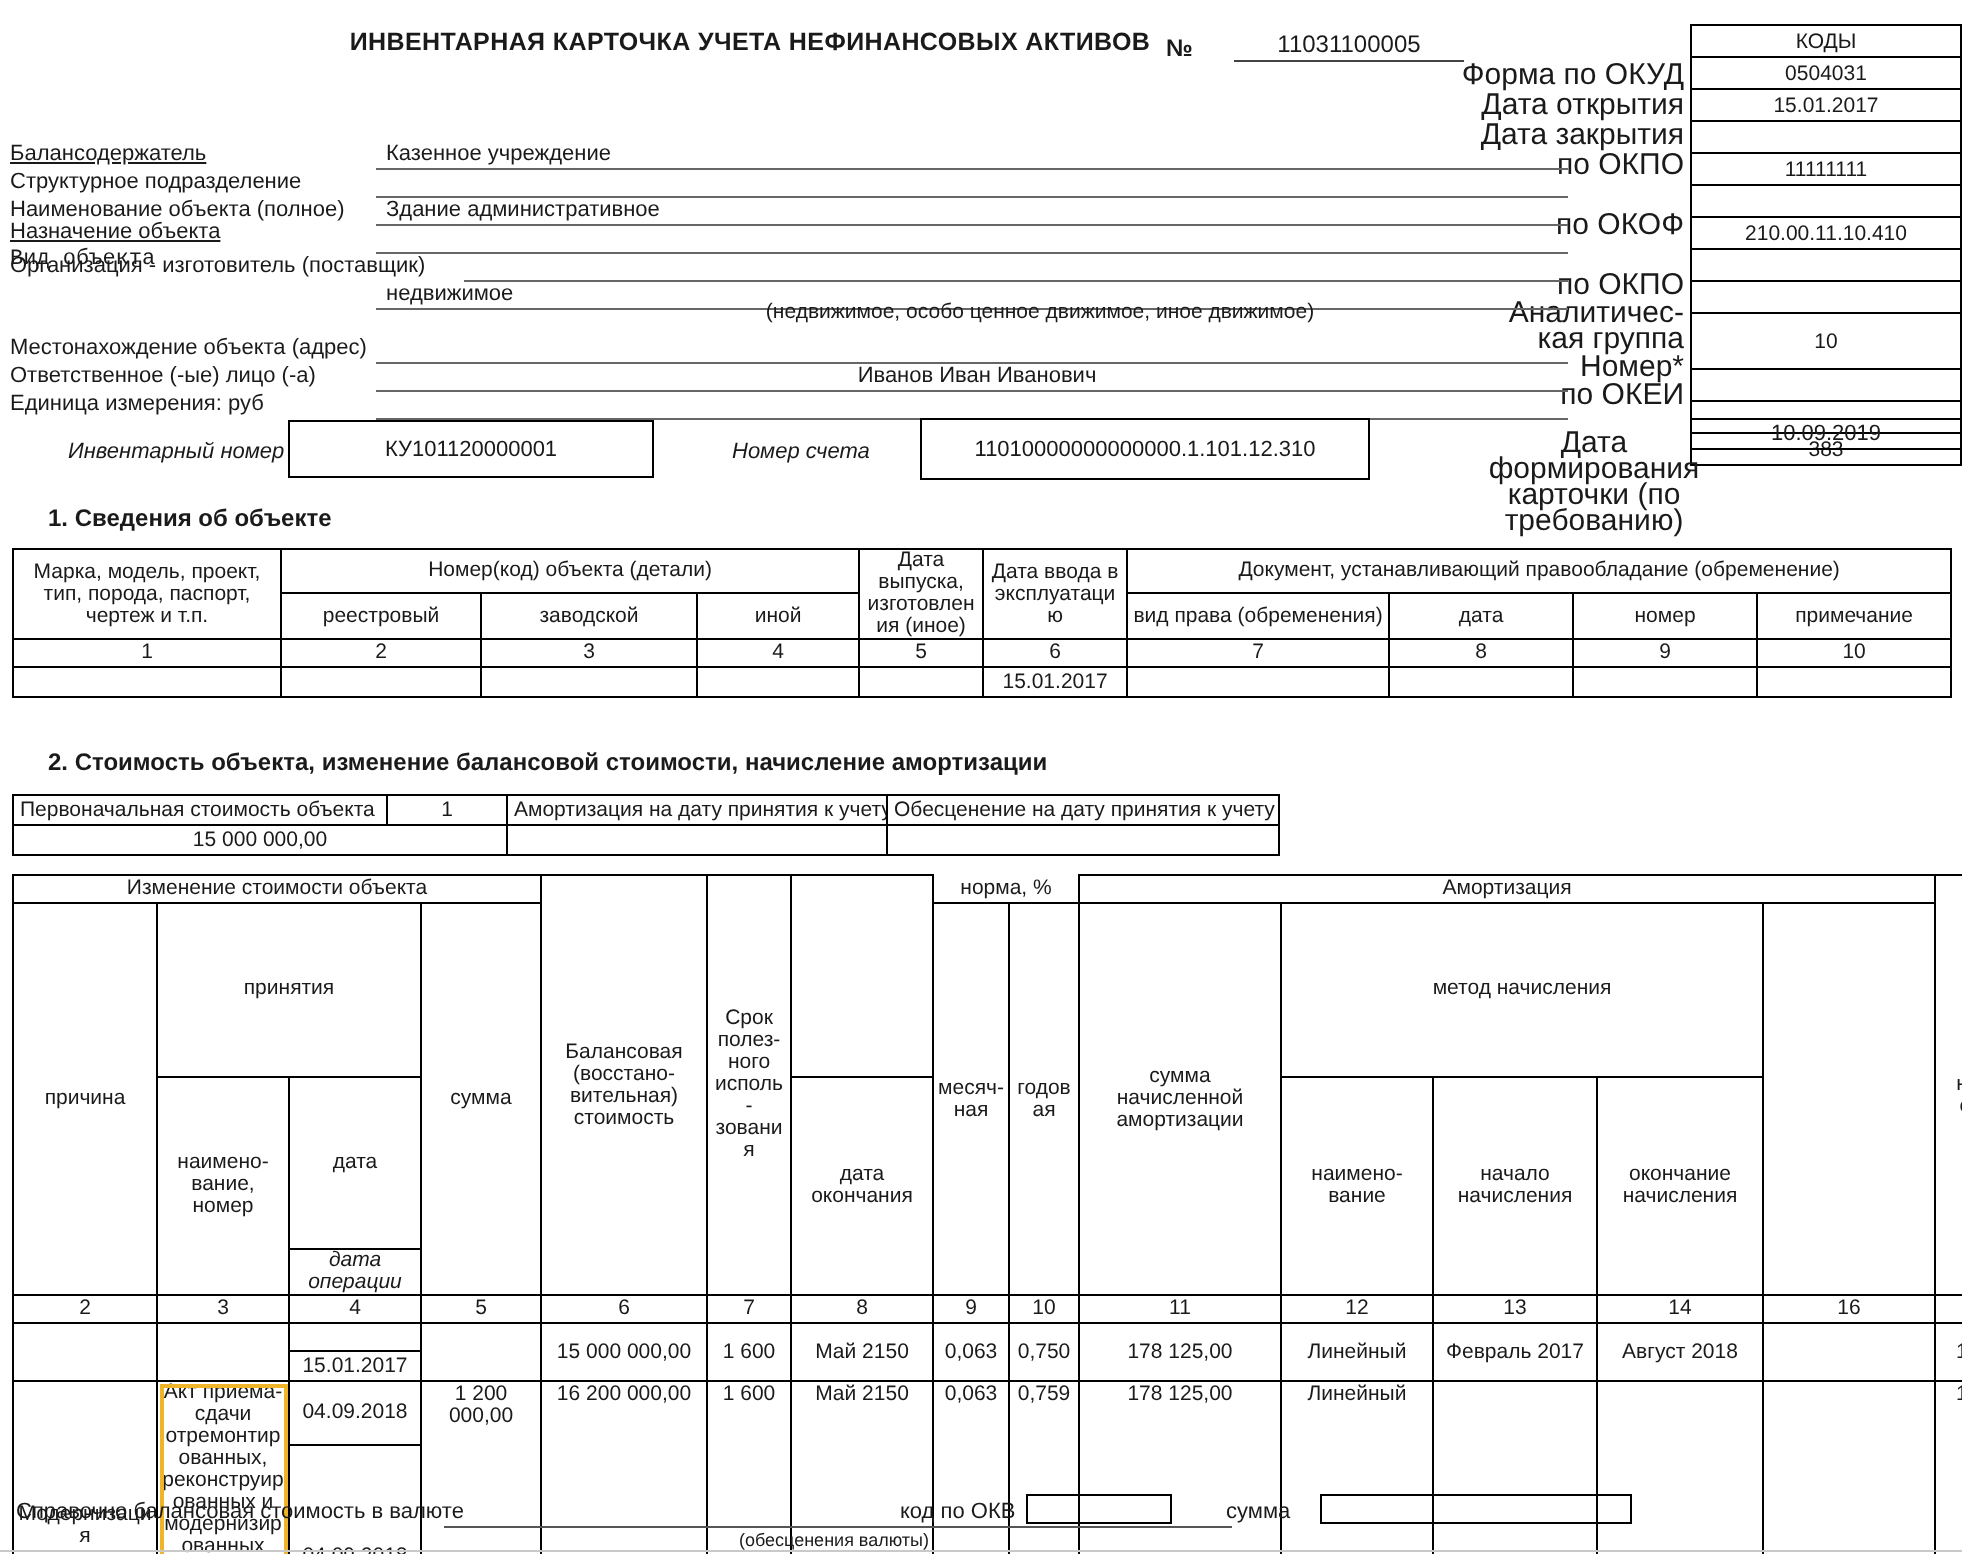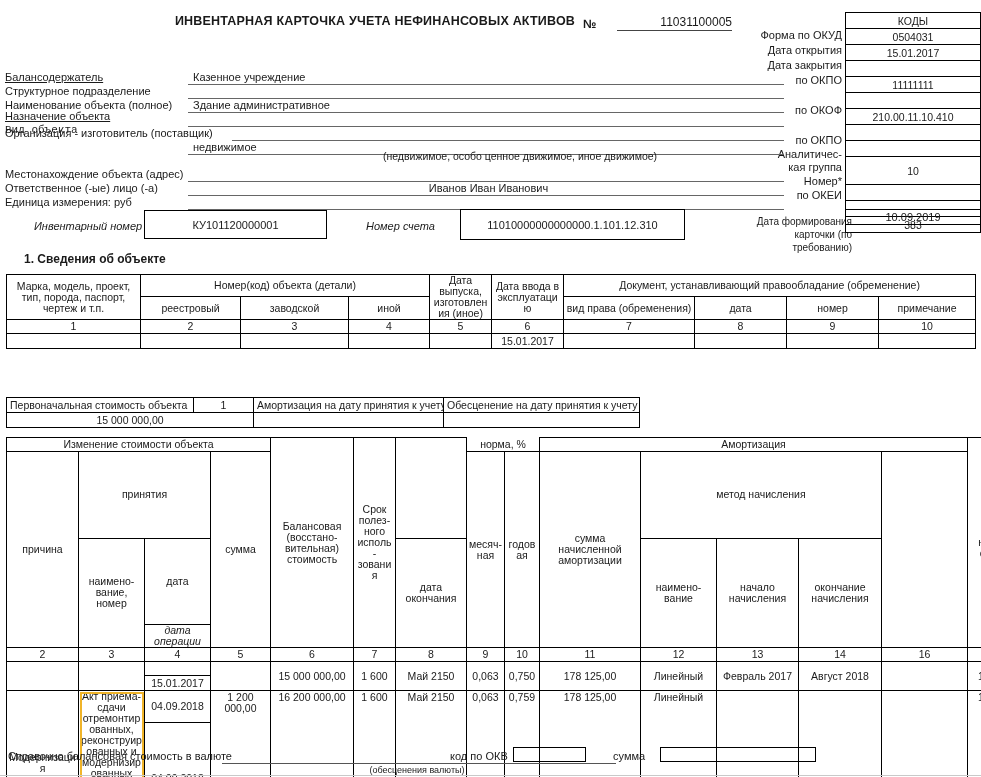--- a/index.html
+++ b/index.html
@@ -18,38 +18,38 @@
   .abs{position:absolute;}
   .rt{text-align:right;}
 
   
   #title{
     left:0;top:14px;width:750px;
     text-align:center;font-weight:bold;font-size:12.5px;letter-spacing:.2px;
   }
   #title-num-line{
     left:617px;top:15px;width:115px;
-    text-align:right;font-size:12px;border-bottom:1px solid #444;padding-bottom:1px;
+    text-align:center;font-size:12px;border-bottom:1px solid #444;padding-bottom:1px;
   }
 
   
   #codes{
     left:845px;top:12px;width:136px;
     border:1.6px solid #000;border-collapse:collapse;
   }
   #codes td{
     border:1px solid #000;height:15px;font-size:10.5px;text-align:center;
     padding:0 2px;line-height:14px;
   }
   #codes tr:first-child td{border-top:none;}
   .codes-head{font-size:10.5px;}
 
   
   .coderow-lbl{
-    position:absolute;right:139px;text-align:right;font-size:11px;white-space:nowrap;
+    position:absolute;right:139px;text-align:right;font-size:15px;white-space:nowrap;
   }
 
   
   .flbl{position:absolute;left:5px;font-size:11px;white-space:nowrap;}
   .fline{position:absolute;border-bottom:1px solid #666;height:14px;font-size:11px;padding-left:5px;box-sizing:border-box;}
 
   
   .boxlabel{position:absolute;font-style:italic;font-size:11px;white-space:nowrap;}
   .bigbox{position:absolute;border:1.6px solid #000;box-sizing:border-box;
           display:flex;align-items:center;justify-content:center;font-size:11px;}
@@ -164,21 +164,21 @@
   <div class="fline" style="left:188px;top:196px;width:596px;"></div>
 
   <div class="abs" style="left:340px;top:150px;width:360px;text-align:center;font-size:10.5px;">(недвижимое, особо ценное движимое, иное движимое)</div>
 
   <div class="boxlabel" style="left:34px;top:220px;">Инвентарный номер</div>
   <div class="bigbox" style="left:144px;top:210px;width:183px;height:29px;">КУ101120000001</div>
 
   <div class="boxlabel" style="left:366px;top:220px;">Номер счета</div>
   <div class="bigbox" style="left:460px;top:209px;width:225px;height:31px;">11010000000000000.1.101.12.310</div>
 
-  <div class="abs" style="left:742px;top:215px;width:110px;text-align:right;font-size:10px;line-height:13px;">
+  <div class="abs" style="left:742px;top:215px;width:110px;text-align:center;font-size:15px;line-height:13px;">
     <span>Дата формирования</span><br>
     <span>карточки (по требованию)</span>
   </div>
   <div class="bigbox" style="left:845px;top:209px;width:136px;height:16px;">10.09.2019</div>
 
   <div class="seccap" style="left:24px;top:252px;">1. Сведения об объекте</div>
 
   <table class="grid" id="t1" style="left:6px;top:274px;width:969px;">
     <colgroup>
       <col style="width:134px">
@@ -229,20 +229,21 @@
       <td></td>
       <td>15.01.2017</td>
       <td></td>
       <td></td>
       <td></td>
       <td></td>
     </tr>
   </tbody>
     </table>
 
+  <div class="seccap" style="left:24px;top:374px;">2. Стоимость объекта, изменение балансовой стоимости, начисление амортизации</div>
 
   <table class="grid" id="t2a" style="left:6px;top:397px;width:633px;">
     <colgroup>
         <col style="width:187px">
         <col style="width:60px">
         <col style="width:190px">
         <col style="width:196px">
       </colgroup>
     <tbody>
         <tr>

